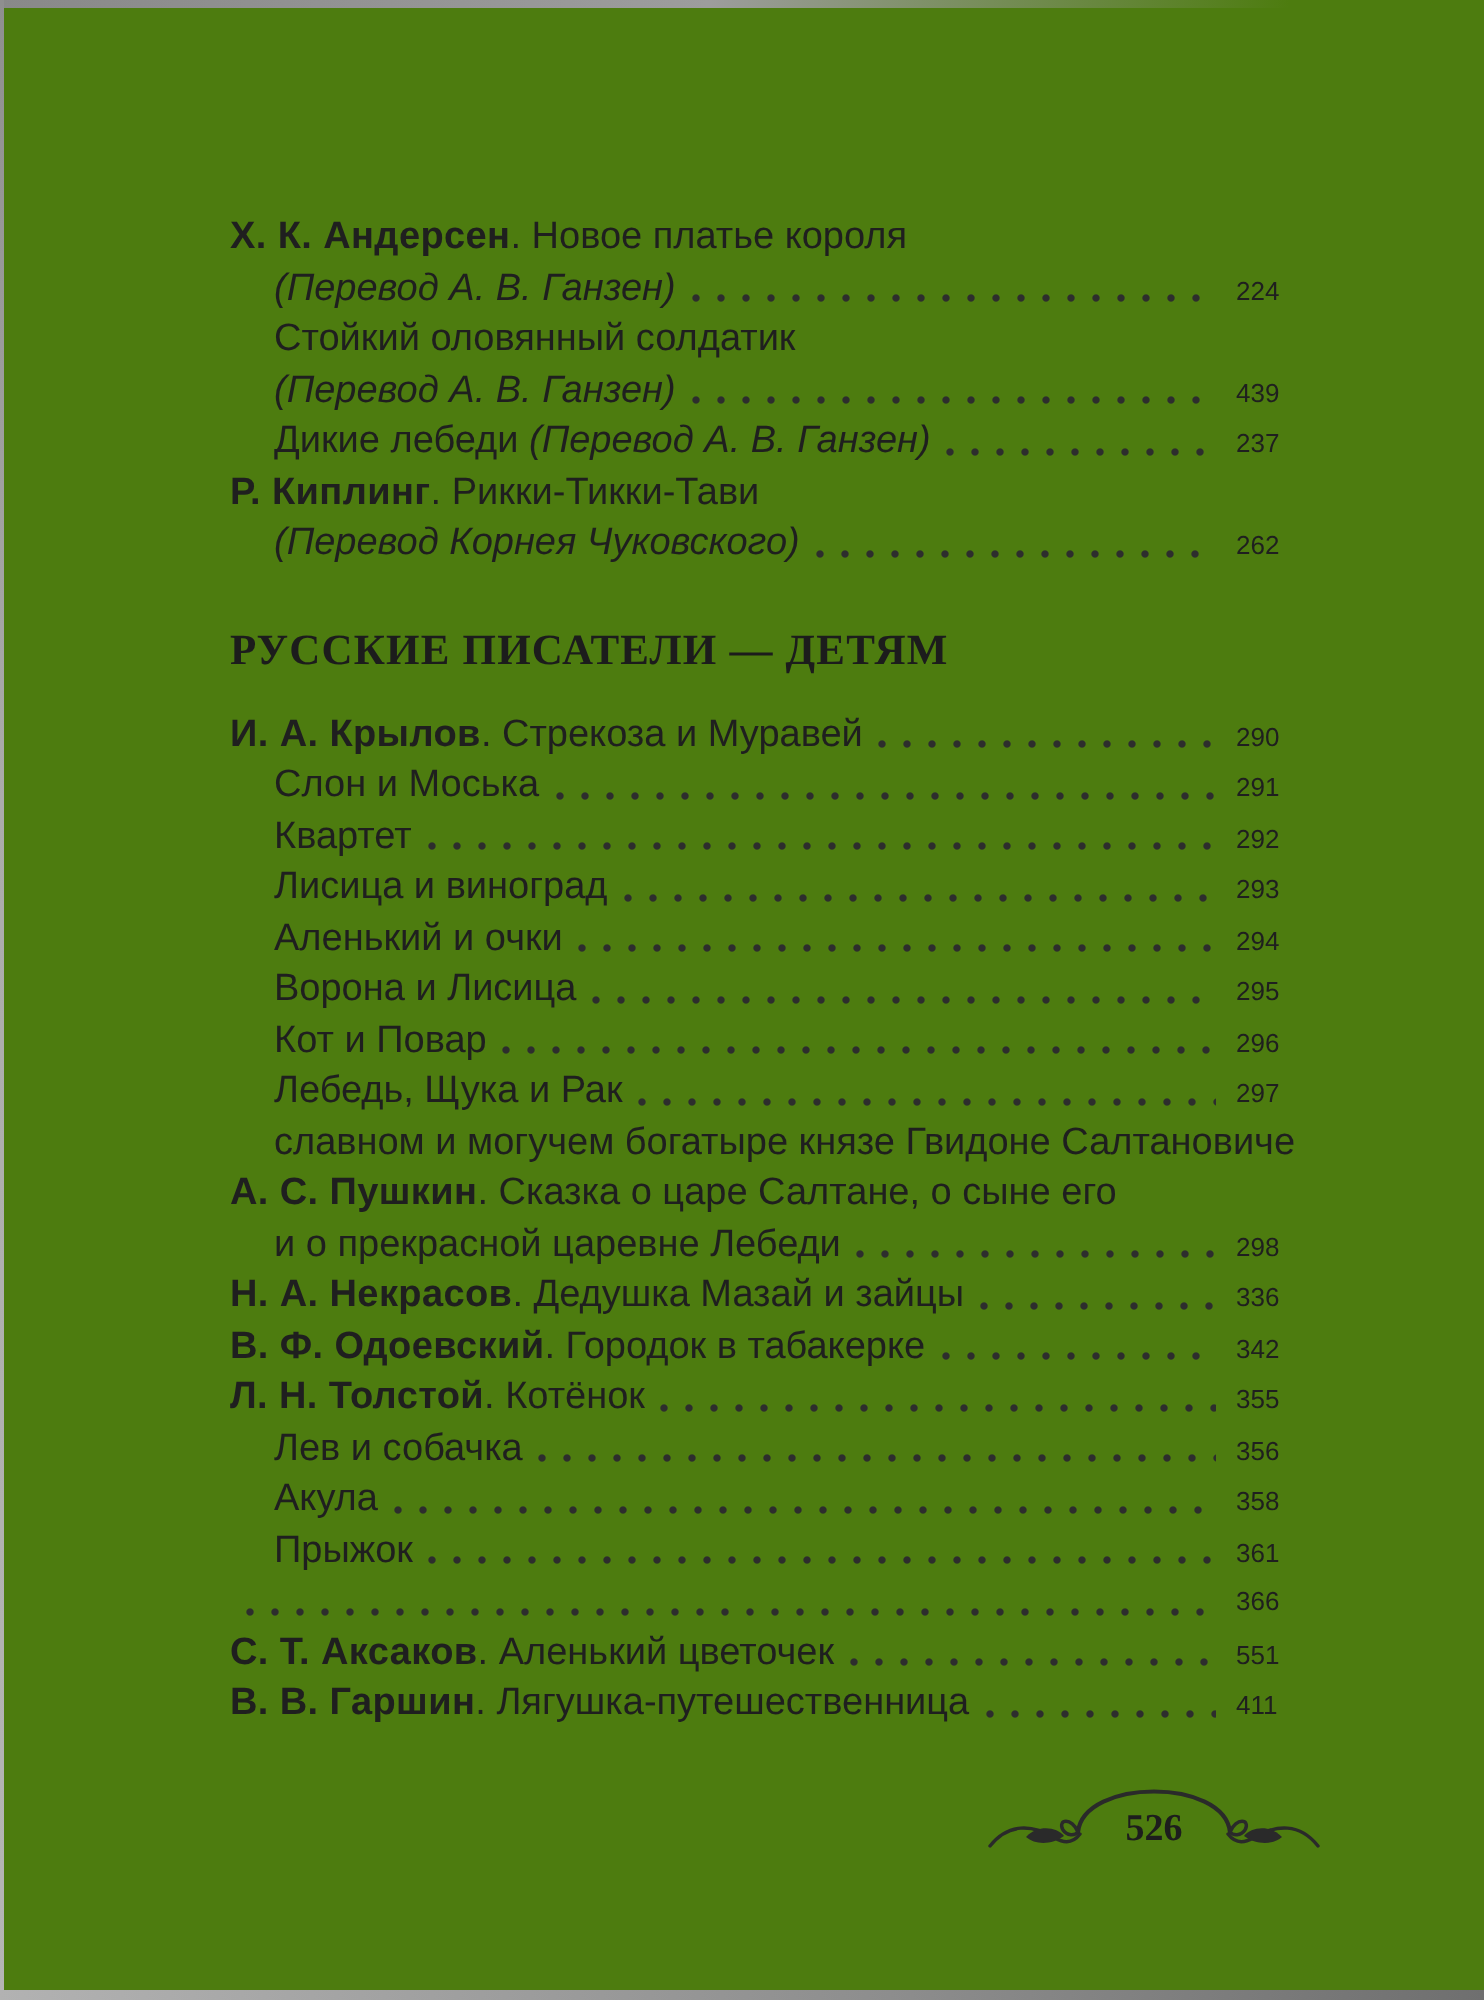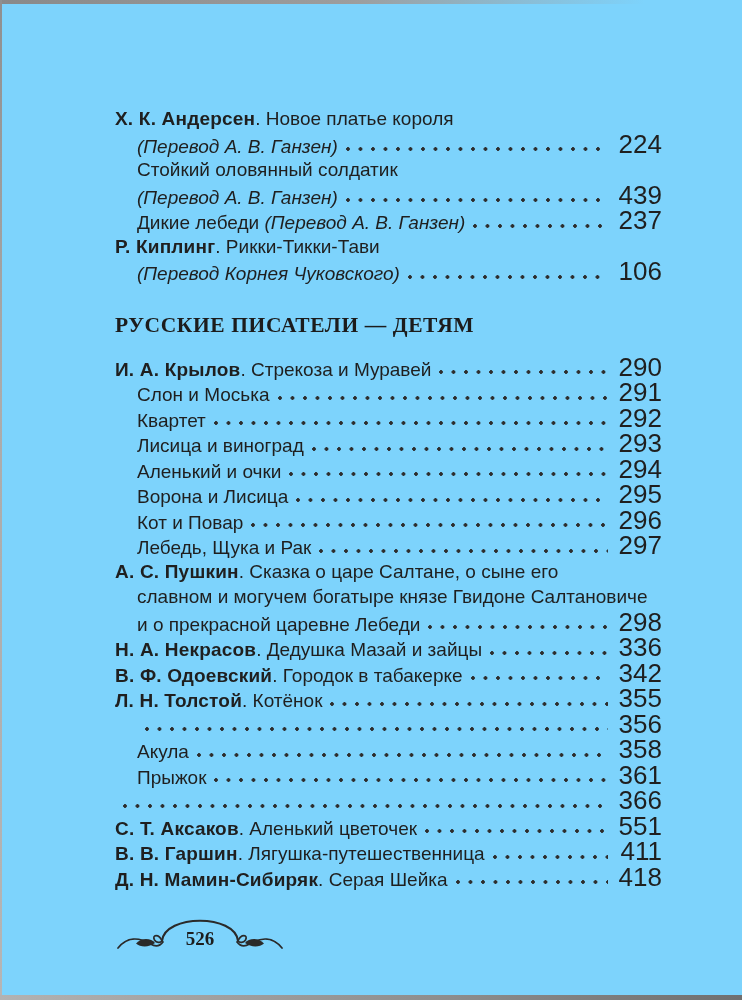--- a/index.html
+++ b/index.html
@@ -6,21 +6,21 @@
   body {
     background: #ffffff;
     font-family: "Liberation Sans", sans-serif;
     color: #1f1f1f;
     -webkit-font-smoothing: antialiased;
   }
   .page {
     position: relative;
     width: 742px;
     height: 1000px;
-    background: #7dd3fc;
+    background: #4d7c0f;
     overflow: hidden;
   }
   
   .edge-top {
     position: absolute; top: 0; left: 0;
     width: 645px; height: 4px;
     background: linear-gradient(to right, #898989, #9d9d9d 55%, rgba(170,170,170,0));
   }
   .edge-bottom {
     position: absolute; bottom: 0; left: 0;
@@ -58,36 +58,36 @@
     height: 4px;
     margin: 0 10px 6px 8px;
     background-image: radial-gradient(circle at 2px 2px, #2d2d2d 1.55px, rgba(0,0,0,0) 2.1px);
     background-size: 12.5px 4px;
     background-repeat: repeat-x;
     background-position: left bottom;
   }
   .pagenum {
     flex: 0 0 auto;
     width: 44px;
-    text-align: right;
-    font-size: 26px;
+    text-align: left;
+    font-size: 13px;
   }
   .section-heading {
     margin: 28px 0 17px 0;
     text-align: left;
     font-family: "Liberation Serif", serif;
     font-weight: 700;
     font-size: 21.5px;
     letter-spacing: 0.6px;
     color: #1c1c1c;
   }
   .footer-ornament {
     margin-top: 12px;
     display: flex;
-    justify-content: flex-start;
+    justify-content: flex-end;
   }
 </style>
 </head>
 <body>
 
 <div class="page">
   <div class="edge-top"></div>
   <div class="edge-left"></div>
   <div class="edge-bottom"></div>
 
@@ -113,21 +113,21 @@
     <span class="row-text"><span class="seg-regular">Дикие лебеди </span><span class="seg-italic">(Перевод А. В. Ганзен)</span></span>
   <span class="dots"></span>
           <span class="pagenum">237</span>
         </div>
         <div class="toc-row">
     <span class="row-text"><span class="seg-bold">Р. Киплинг</span><span class="seg-regular">. Рикки-Тикки-Тави</span></span>
   </div>
         <div class="toc-row indented">
     <span class="row-text"><span class="seg-italic">(Перевод Корнея Чуковского)</span></span>
   <span class="dots"></span>
-          <span class="pagenum">106</span>
+          <span class="pagenum">262</span>
         </div>
       </div>
 
     <div class="section-heading">РУССКИЕ ПИСАТЕЛИ — ДЕТЯМ</div>
 
     <div id="section2">
         <div class="toc-row">
     <span class="row-text"><span class="seg-bold">И. А. Крылов</span><span class="seg-regular">. Стрекоза и Муравей</span></span>
   <span class="dots"></span>
           <span class="pagenum">290</span>
@@ -160,47 +160,48 @@
         <div class="toc-row indented">
     <span class="row-text"><span class="seg-regular">Кот и Повар</span></span>
   <span class="dots"></span>
           <span class="pagenum">296</span>
         </div>
         <div class="toc-row indented">
     <span class="row-text"><span class="seg-regular">Лебедь, Щука и Рак</span></span>
   <span class="dots"></span>
           <span class="pagenum">297</span>
         </div>
+        <div class="toc-row indented">
+    <span class="row-text"><span class="seg-regular">славном и могучем богатыре князе Гвидоне Салтановиче</span></span>
+  </div>
         <div class="toc-row">
     <span class="row-text"><span class="seg-bold">А. С. Пушкин</span><span class="seg-regular">. Сказка о царе Салтане, о сыне его</span></span>
   </div>
         <div class="toc-row indented">
-    <span class="row-text"><span class="seg-regular">славном и могучем богатыре князе Гвидоне Салтановиче</span></span>
-  </div>
-        <div class="toc-row indented">
     <span class="row-text"><span class="seg-regular">и о прекрасной царевне Лебеди</span></span>
   <span class="dots"></span>
           <span class="pagenum">298</span>
         </div>
         <div class="toc-row">
     <span class="row-text"><span class="seg-bold">Н. А. Некрасов</span><span class="seg-regular">. Дедушка Мазай и зайцы</span></span>
   <span class="dots"></span>
           <span class="pagenum">336</span>
         </div>
         <div class="toc-row">
     <span class="row-text"><span class="seg-bold">В. Ф. Одоевский</span><span class="seg-regular">. Городок в табакерке</span></span>
   <span class="dots"></span>
           <span class="pagenum">342</span>
         </div>
         <div class="toc-row">
     <span class="row-text"><span class="seg-bold">Л. Н. Толстой</span><span class="seg-regular">. Котёнок</span></span>
   <span class="dots"></span>
           <span class="pagenum">355</span>
         </div>
         <div class="toc-row indented">
+    <span class="row-text"><span class="seg-regular">Лев и собачка</span></span>
   <span class="dots"></span>
           <span class="pagenum">356</span>
         </div>
         <div class="toc-row indented">
     <span class="row-text"><span class="seg-regular">Акула</span></span>
   <span class="dots"></span>
           <span class="pagenum">358</span>
         </div>
         <div class="toc-row indented">
     <span class="row-text"><span class="seg-regular">Прыжок</span></span>
@@ -213,25 +214,20 @@
         </div>
         <div class="toc-row">
     <span class="row-text"><span class="seg-bold">С. Т. Аксаков</span><span class="seg-regular">. Аленький цветочек</span></span>
   <span class="dots"></span>
           <span class="pagenum">551</span>
         </div>
         <div class="toc-row">
     <span class="row-text"><span class="seg-bold">В. В. Гаршин</span><span class="seg-regular">. Лягушка-путешественница</span></span>
   <span class="dots"></span>
           <span class="pagenum">411</span>
-        </div>
-        <div class="toc-row">
-    <span class="row-text"><span class="seg-bold">Д. Н. Мамин-Сибиряк</span><span class="seg-regular">. Серая Шейка</span></span>
-  <span class="dots"></span>
-          <span class="pagenum">418</span>
         </div>
       </div>
 
     <div class="footer-ornament">
       <svg width="170" height="54" viewBox="0 0 170 54">
         <g stroke="#2a2a2a" fill="none" stroke-width="1.7" stroke-linecap="round">
           <path d="M47,39 C50,12 120,12 123,39" stroke-width="2.1"></path>
           <path d="M47,39 C44,31.5 36.5,32.5 39.5,38 C41.5,41 45.5,41 47,39"></path>
           <path d="M123,39 C126,31.5 133.5,32.5 130.5,38 C128.5,41 124.5,41 123,39"></path>
           <path d="M3,46 C12,34.5 24,35 35.5,42 C41,45.2 45,44 48,40"></path>

